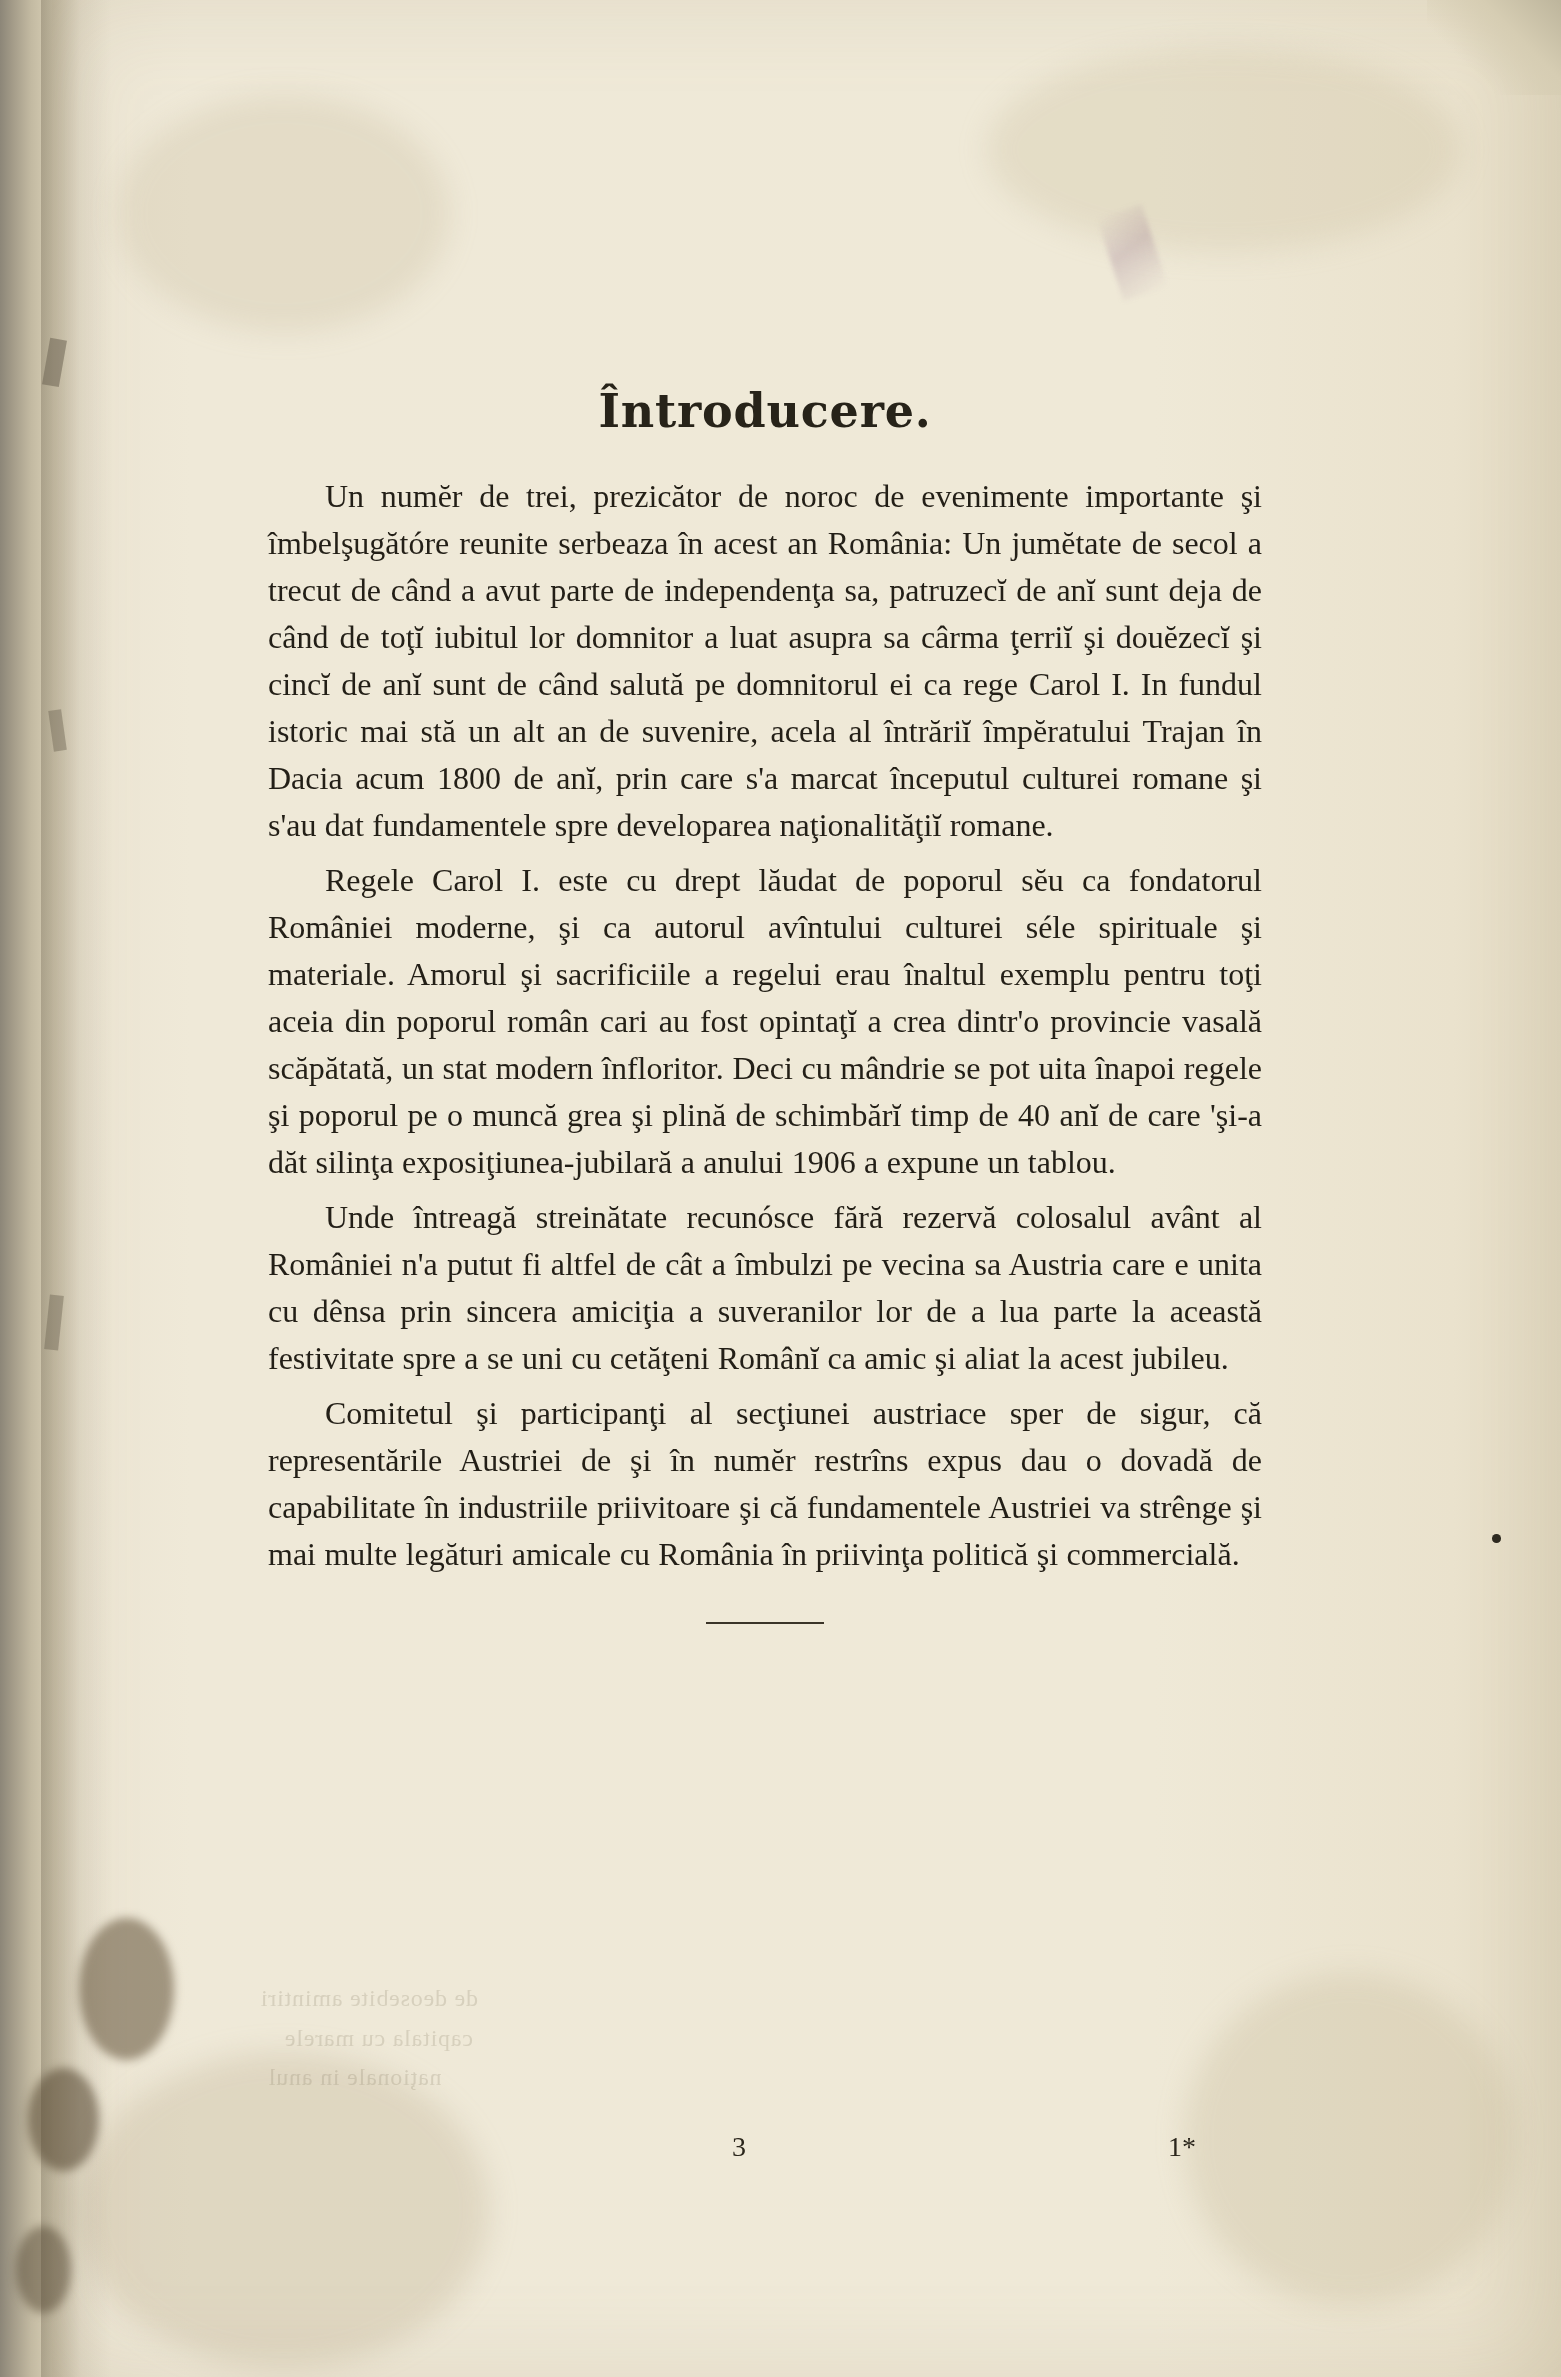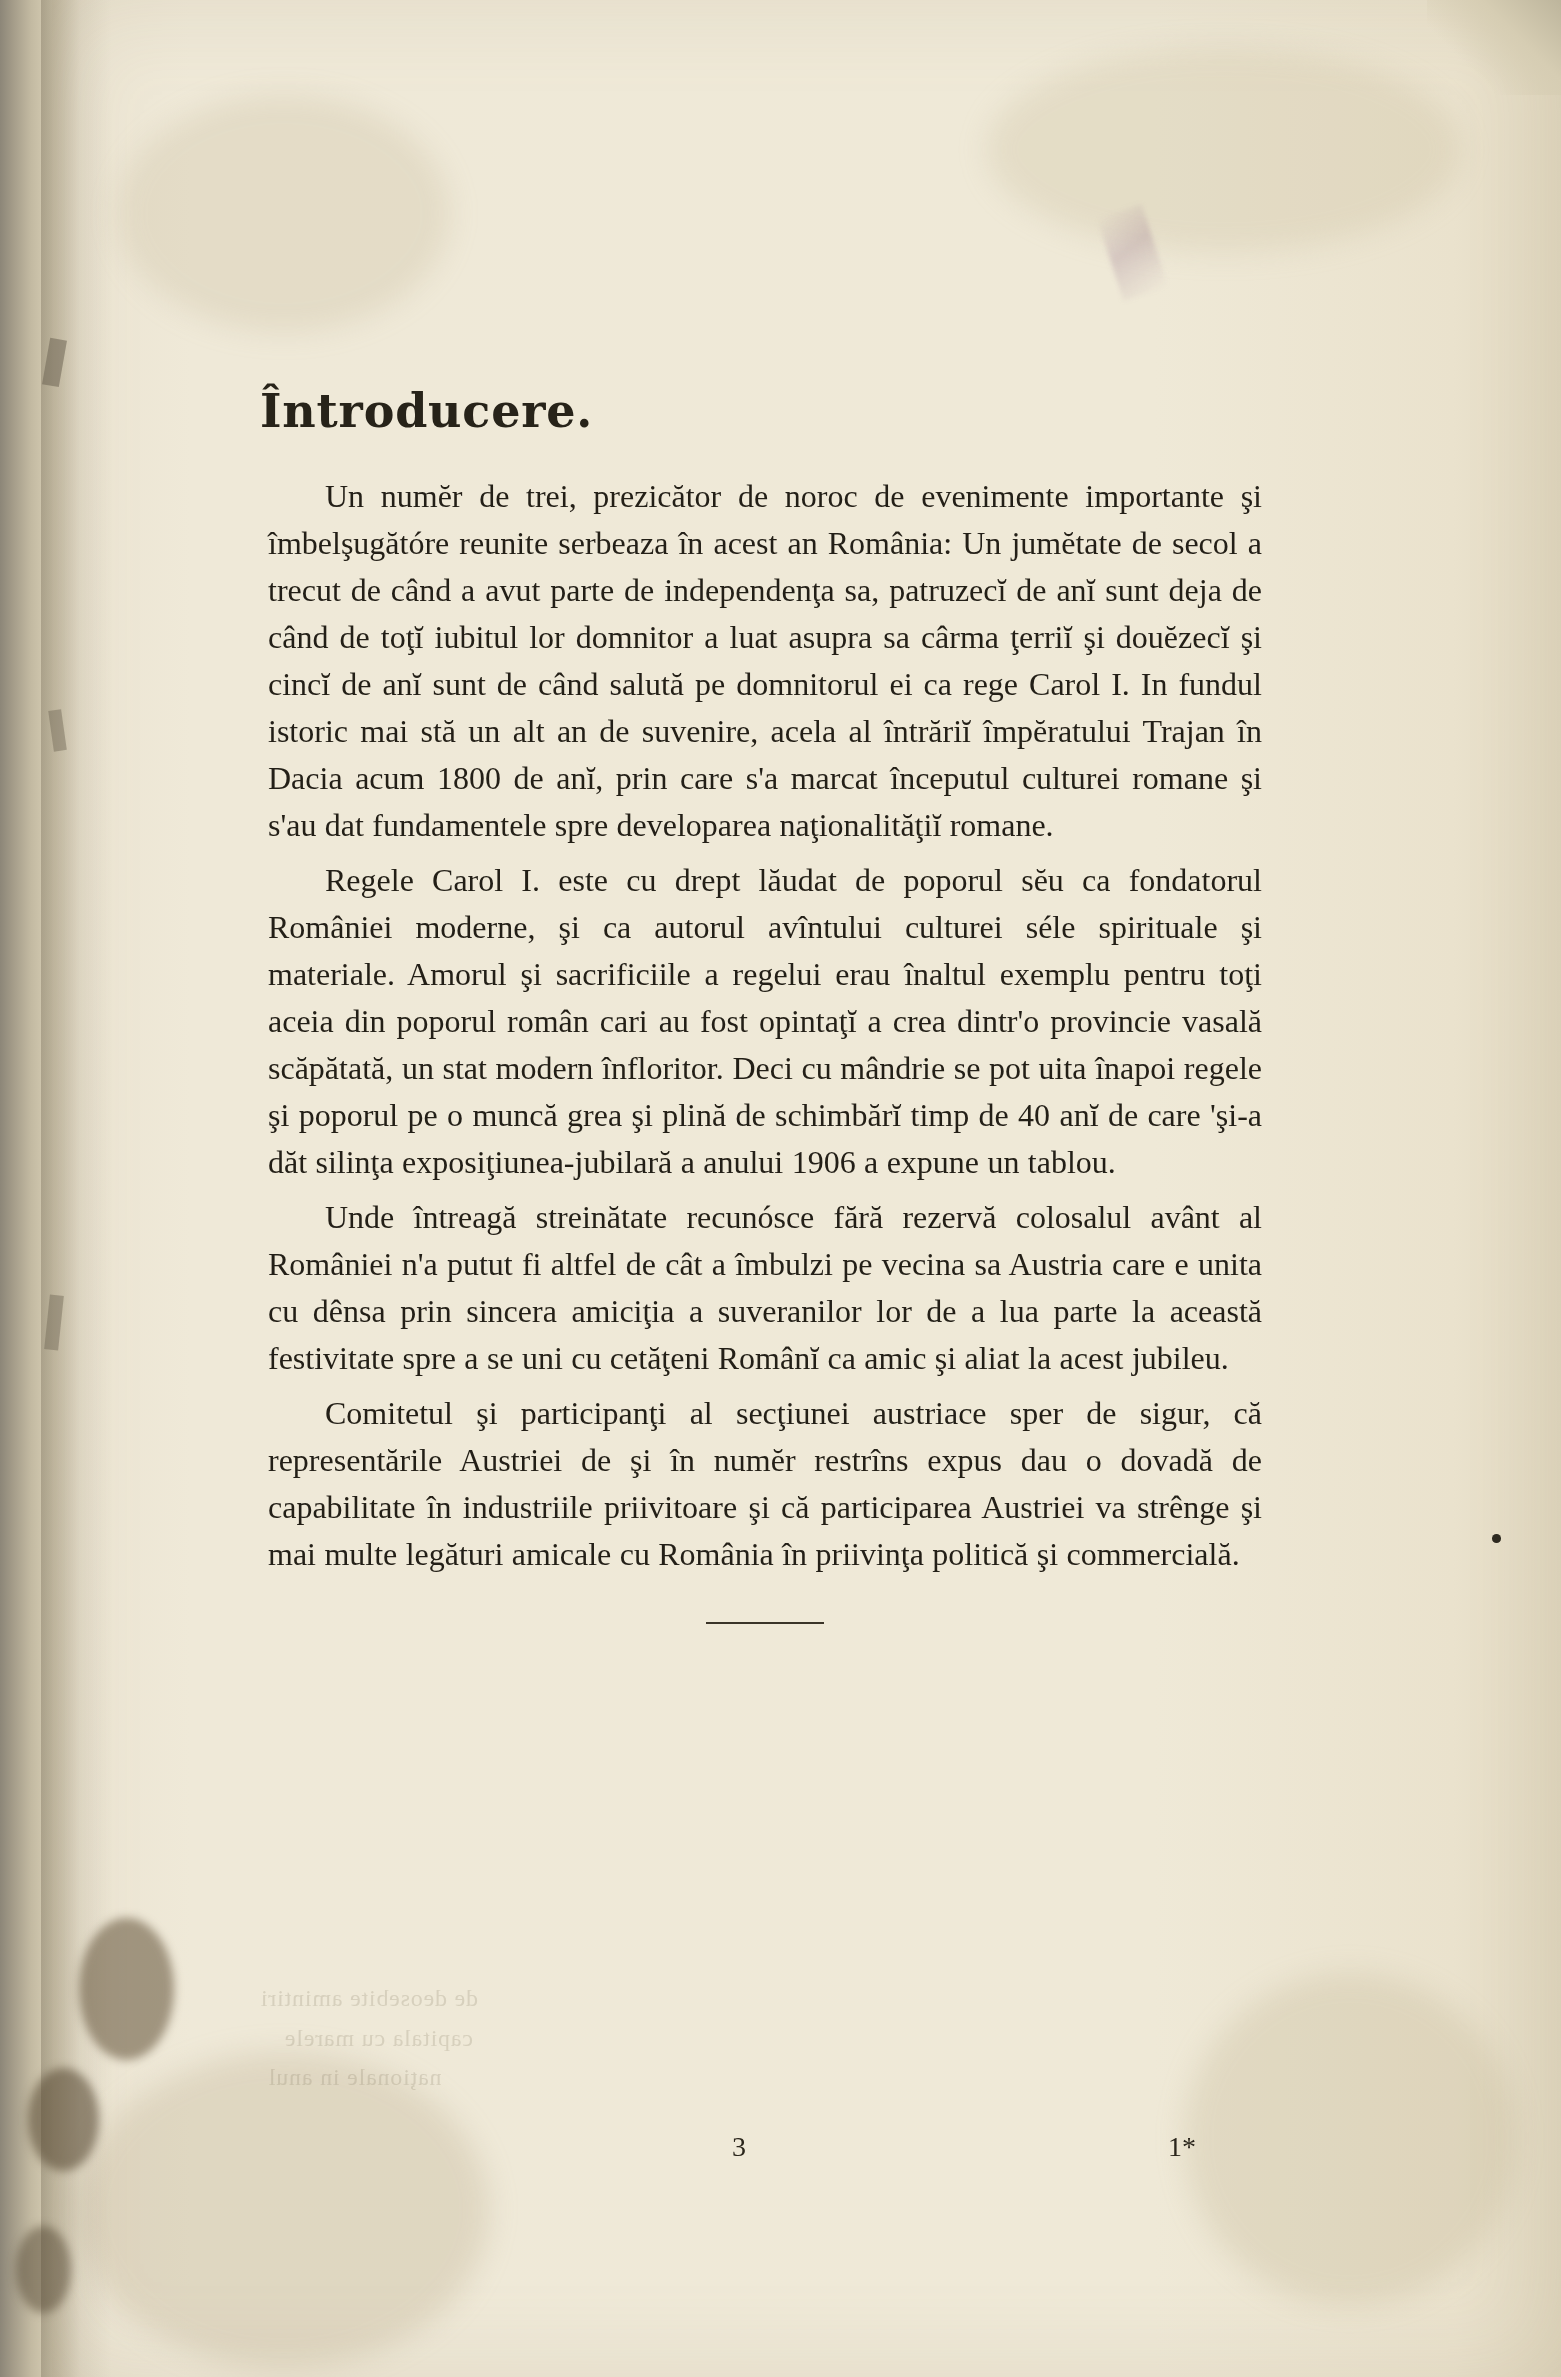--- a/index.html
+++ b/index.html
@@ -96,21 +96,21 @@
   .content {
     position: absolute;
     left: 260px;
     top: 384px;
     width: 1010px;
   }
   .doc-title {
     font-family: "DejaVu Serif", serif;
     font-size: 46px;
     font-weight: 600;
-    text-align: left;
+    text-align: center;
     color: #272319;
     letter-spacing: 0.8px;
     margin: 0 0 35px 0;
   }
   p.body-par {
     margin: 8px;
     font-size: 32px;
     line-height: 47px;
     color: #231f17;
     text-align: justify;
@@ -191,21 +191,21 @@
   <div class="stain" style="left:28px; top:2068px; width:71px; height:103px; background:rgba(80,66,44,0.55);"></div>
   <div class="stain" style="left:16px; top:2226px; width:55px; height:87px; background:rgba(70,58,38,0.45);"></div>
 
   <div class="pencil-mark"></div>
 
   <div class="content">
     <h1 class="doc-title">Întroducere.</h1>
     <p class="body-par">Un numĕr de trei, prezicător de noroc de evenimente importante şi îmbelşugătóre reunite serbeaza în acest an România: Un jumĕtate de secol a trecut de când a avut parte de independenţa sa, patruzecĭ de anĭ sunt deja de când de toţĭ iubitul lor domnitor a luat asupra sa cârma ţerriĭ şi douĕzecĭ şi cincĭ de anĭ sunt de când salută pe domnitorul ei ca rege Carol I. In fundul istoric mai stă un alt an de suvenire, acela al întrăriĭ împĕratului Trajan în Dacia acum 1800 de anĭ, prin care s'a marcat începutul culturei romane şi s'au dat fundamentele spre developarea naţionalităţiĭ romane.</p>
     <p class="body-par">Regele Carol I. este cu drept lăudat de poporul sĕu ca fondatorul României moderne, şi ca autorul avîntului culturei séle spirituale şi materiale. Amorul şi sacrificiile a regelui erau înaltul exemplu pentru toţi aceia din poporul român cari au fost opintaţĭ a crea dintr'o provincie vasală scăpătată, un stat modern înfloritor. Deci cu mândrie se pot uita înapoi regele şi poporul pe o muncă grea şi plină de schimbărĭ timp de 40 anĭ de care 'şi-a dăt silinţa exposiţiunea-jubilară a anului 1906 a expune un tablou.</p>
     <p class="body-par">Unde întreagă streinătate recunósce fără rezervă colosalul avânt al României n'a putut fi altfel de cât a îmbulzi pe vecina sa Austria care e unita cu dênsa prin sincera amiciţia a suveranilor lor de a lua parte la această festivitate spre a se uni cu cetăţeni Românĭ ca amic şi aliat la acest jubileu.</p>
-    <p class="body-par">Comitetul şi participanţi al secţiunei austriace sper de sigur, că representările Austriei de şi în numĕr restrîns expus dau o dovadă de capabilitate în industriile priivitoare şi că participarea Austriei va strênge şi mai multe legături amicale cu România în priivinţa politică şi commercială.</p>
+    <p class="body-par">Comitetul şi participanţi al secţiunei austriace sper de sigur, că representările Austriei de şi în numĕr restrîns expus dau o dovadă de capabilitate în industriile priivitoare şi că fundamentele Austriei va strênge şi mai multe legături amicale cu România în priivinţa politică şi commercială.</p>
     <div class="rule"></div>
   </div>
 
   <div class="footer">
     <span class="page-number">3</span>
     <span class="signature-mark">1*</span>
   </div>
 
   <div class="margin-dot"></div>
 </div>

